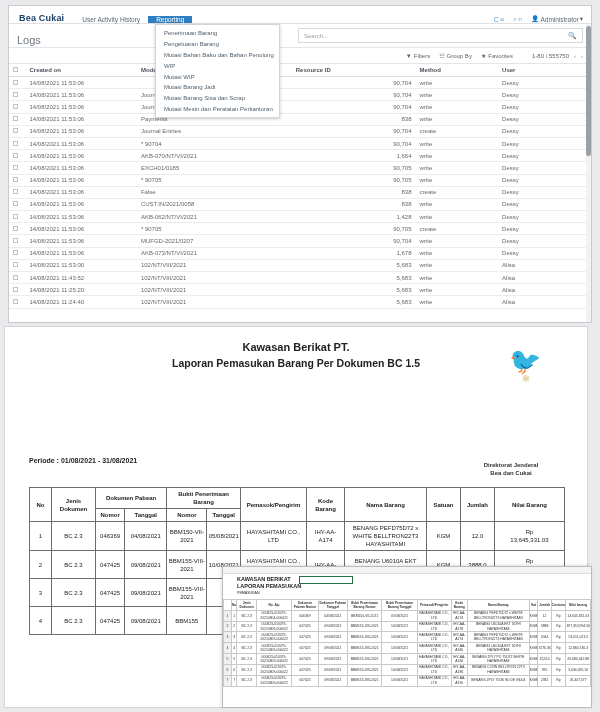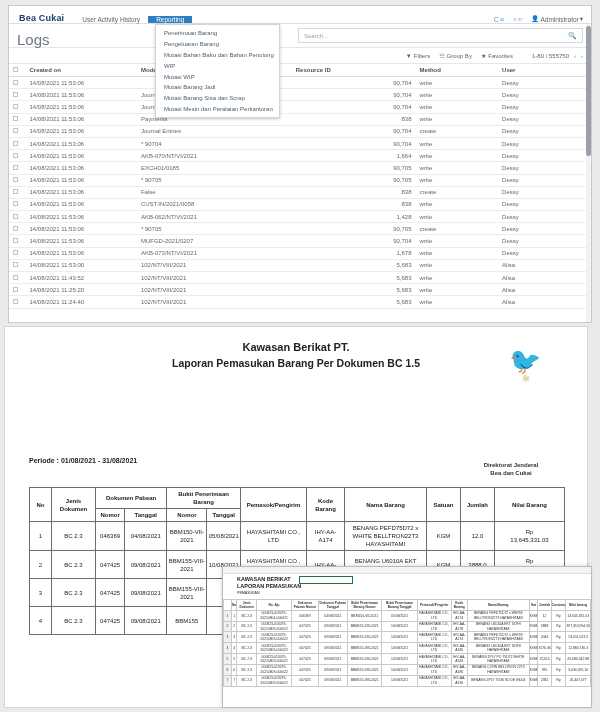--- a/index.html
+++ b/index.html
@@ -51,21 +51,21 @@
   }
   #dropdown-menu .mi {
     font-size:6px; color:#52606d; padding:2.4px 8px; white-space:nowrap;
   }
 
   
   #logs-header {
     height:24px; display:flex; align-items:center; padding:0 8px;
     border-bottom:1px solid #e4e5e7; background:#fff;
   }
-  #logs-title { font-size:15px; color:#6f7780;margin-top:8px; }
+  #logs-title { font-size:11px; color:#6f7780;margin-top:8px; }
   #search-wrap {
     margin-left:auto; width:285px; height:15px; border:1px solid #d6d8da;
     display:flex; align-items:center; padding:0 5px; background:#fff;
   }
   #search-wrap .ph { font-size:6px; color:#9aa1a8; }
   #search-wrap .mag { margin-left:auto; font-size:7px; color:#6d757d; }
 
   
   #filter-row {
     height:16px; display:flex; align-items:center; padding:0 8px;

